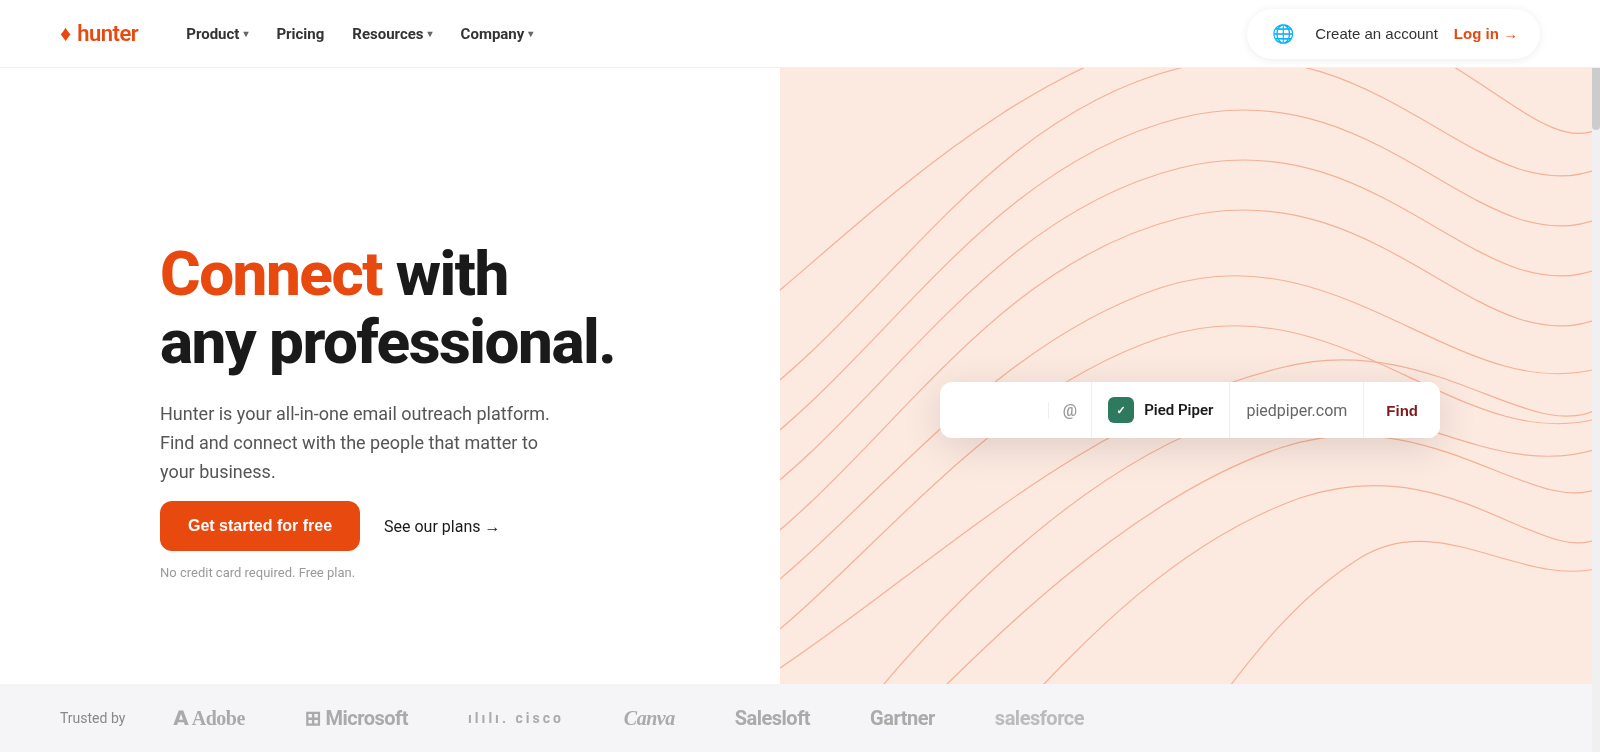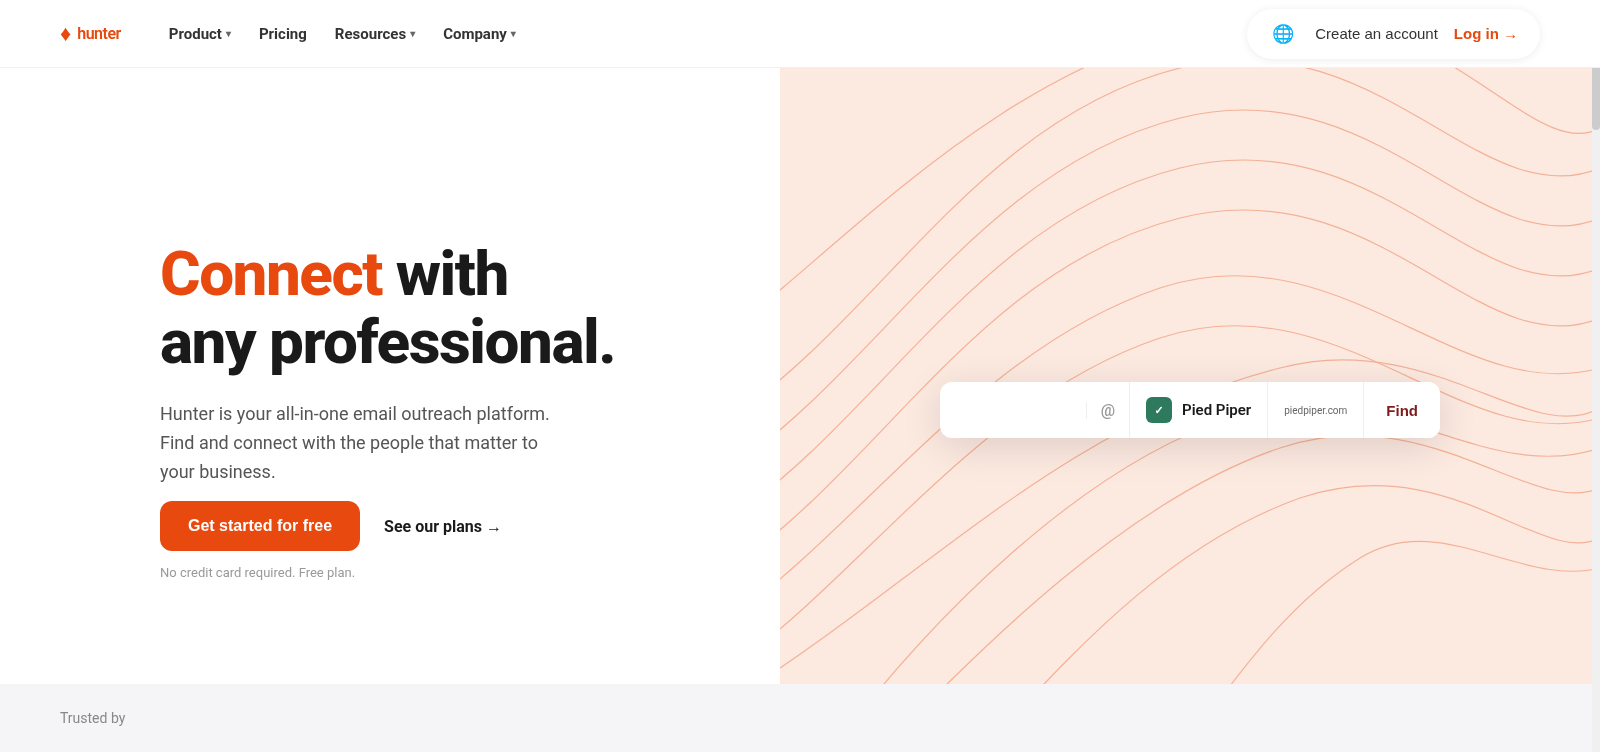--- a/index.html
+++ b/index.html
@@ -7,21 +7,21 @@
 
     
     .navbar {
       position: fixed; top: 0; left: 0; right: 0; height: 68px;
       background: #fff; display: flex; align-items: center;
       padding: 0 60px; z-index: 100;
       border-bottom: 1px solid #f0f0f0;
     }
     .nav-logo { display: flex; align-items: center; gap: 6px; text-decoration: none; margin-right: 36px; }
     .nav-logo-icon { color: #e8490f; font-size: 22px; }
-    .nav-logo-text { color: #e8490f; font-size: 16px; font-weight: 600; letter-spacing: -0.5px; }
+    .nav-logo-text { color: #e8490f; font-size: 22px; font-weight: 600; letter-spacing: -0.5px; }
     .nav-links { display: flex; align-items: center; gap: 4px; flex: 1; }
     .nav-link {
       color: #333; font-size: 15px; font-weight: 700; padding: 8px 12px;
       cursor: pointer; display: flex; align-items: center; gap: 4px;
       text-decoration: none; border-radius: 6px;
     }
     .nav-link .chevron { font-size: 10px; color: #666; }
     .nav-right { display: flex; align-items: center; gap: 16px; }
     .globe-btn { background: none; border: none; cursor: pointer; color: #555; font-size: 18px; padding: 4px; }
     .create-account-btn {
@@ -66,21 +66,21 @@
       font-size: 18px; color: #555; line-height: 1.6;
       margin-bottom: 15px; font-weight: 400;
     }
     .hero-actions { display: flex; align-items: center; gap: 24px; margin-bottom: 14px; }
     .cta-btn {
       background: #e8490f; color: #fff; border: none; cursor: pointer;
       padding: 16px 28px; border-radius: 12px; font-size: 16px;
       font-weight: 600; white-space: nowrap;
     }
     .plans-link {
-      color: #1a1a1a; font-size: 16px; font-weight: 700;
+      color: #1a1a1a; font-size: 16px; font-weight: 400;
       display: flex; align-items: center; gap: 6px;
       cursor: pointer; text-decoration: none;
     }
     .no-cc-text { font-size: 13px; color: #999; }
 
     
     .bg-pattern {
       position: absolute; inset: 0;
       opacity: 0.35;
     }
@@ -112,21 +112,21 @@
       padding: 0 16px; border-right: 1px solid #eee;
       height: 100%;
     }
     .company-icon {
       width: 26px; height: 26px; background: #2d7a5e;
       border-radius: 6px; display: flex; align-items: center;
       justify-content: center;
     }
     .company-icon-inner { color: #fff; font-size: 11px; font-weight: 700; }
     .company-name { font-size: 15px; font-weight: 600; color: #1a1a1a; white-space: nowrap; }
-    .widget-domain { padding: 6px 16px; color: #666; font-size: 10px; border-right: 1px solid #eee; height: 100%; display: flex; align-items: center; }
+    .widget-domain { padding: 6px 16px; color: #666; font-size: 16px; border-right: 1px solid #eee; height: 100%; display: flex; align-items: center; }
     .widget-find-btn {
       background: #fff; border: none; cursor: pointer;
       padding: 0 22px; font-size: 15px; font-weight: 700;
       color: #7f1d1d; height: 100%;
     }
 
     
     .trusted-bar {
       position: absolute; bottom: 0; left: 0; right: 0;
       height: 68px; background: #f5f5f7;
@@ -244,17 +244,26 @@
         <span class="company-name">Pied Piper</span>
       </div>
       <div class="widget-domain">piedpiper.com</div>
       <button class="widget-find-btn">Find</button>
     </div>
   </div>
 </div>
 
 <div class="trusted-bar">
   <span class="trusted-label">Trusted by</span>
+  <div class="trusted-logos">
+    <span class="trusted-logo adobe">𝗔 Adobe</span>
+    <span class="trusted-logo microsoft">⊞ Microsoft</span>
+    <span class="trusted-logo cisco">ılılı. cisco</span>
+    <span class="trusted-logo canva">Canva</span>
+    <span class="trusted-logo salesloft">Salesloft</span>
+    <span class="trusted-logo gartner">Gartner</span>
+    <span class="trusted-logo salesforce">salesforce</span>
+  </div>
 </div>
 
 <div class="scrollbar">
   <div class="scrollbar-thumb"></div>
 </div>
 
 </body></html>

